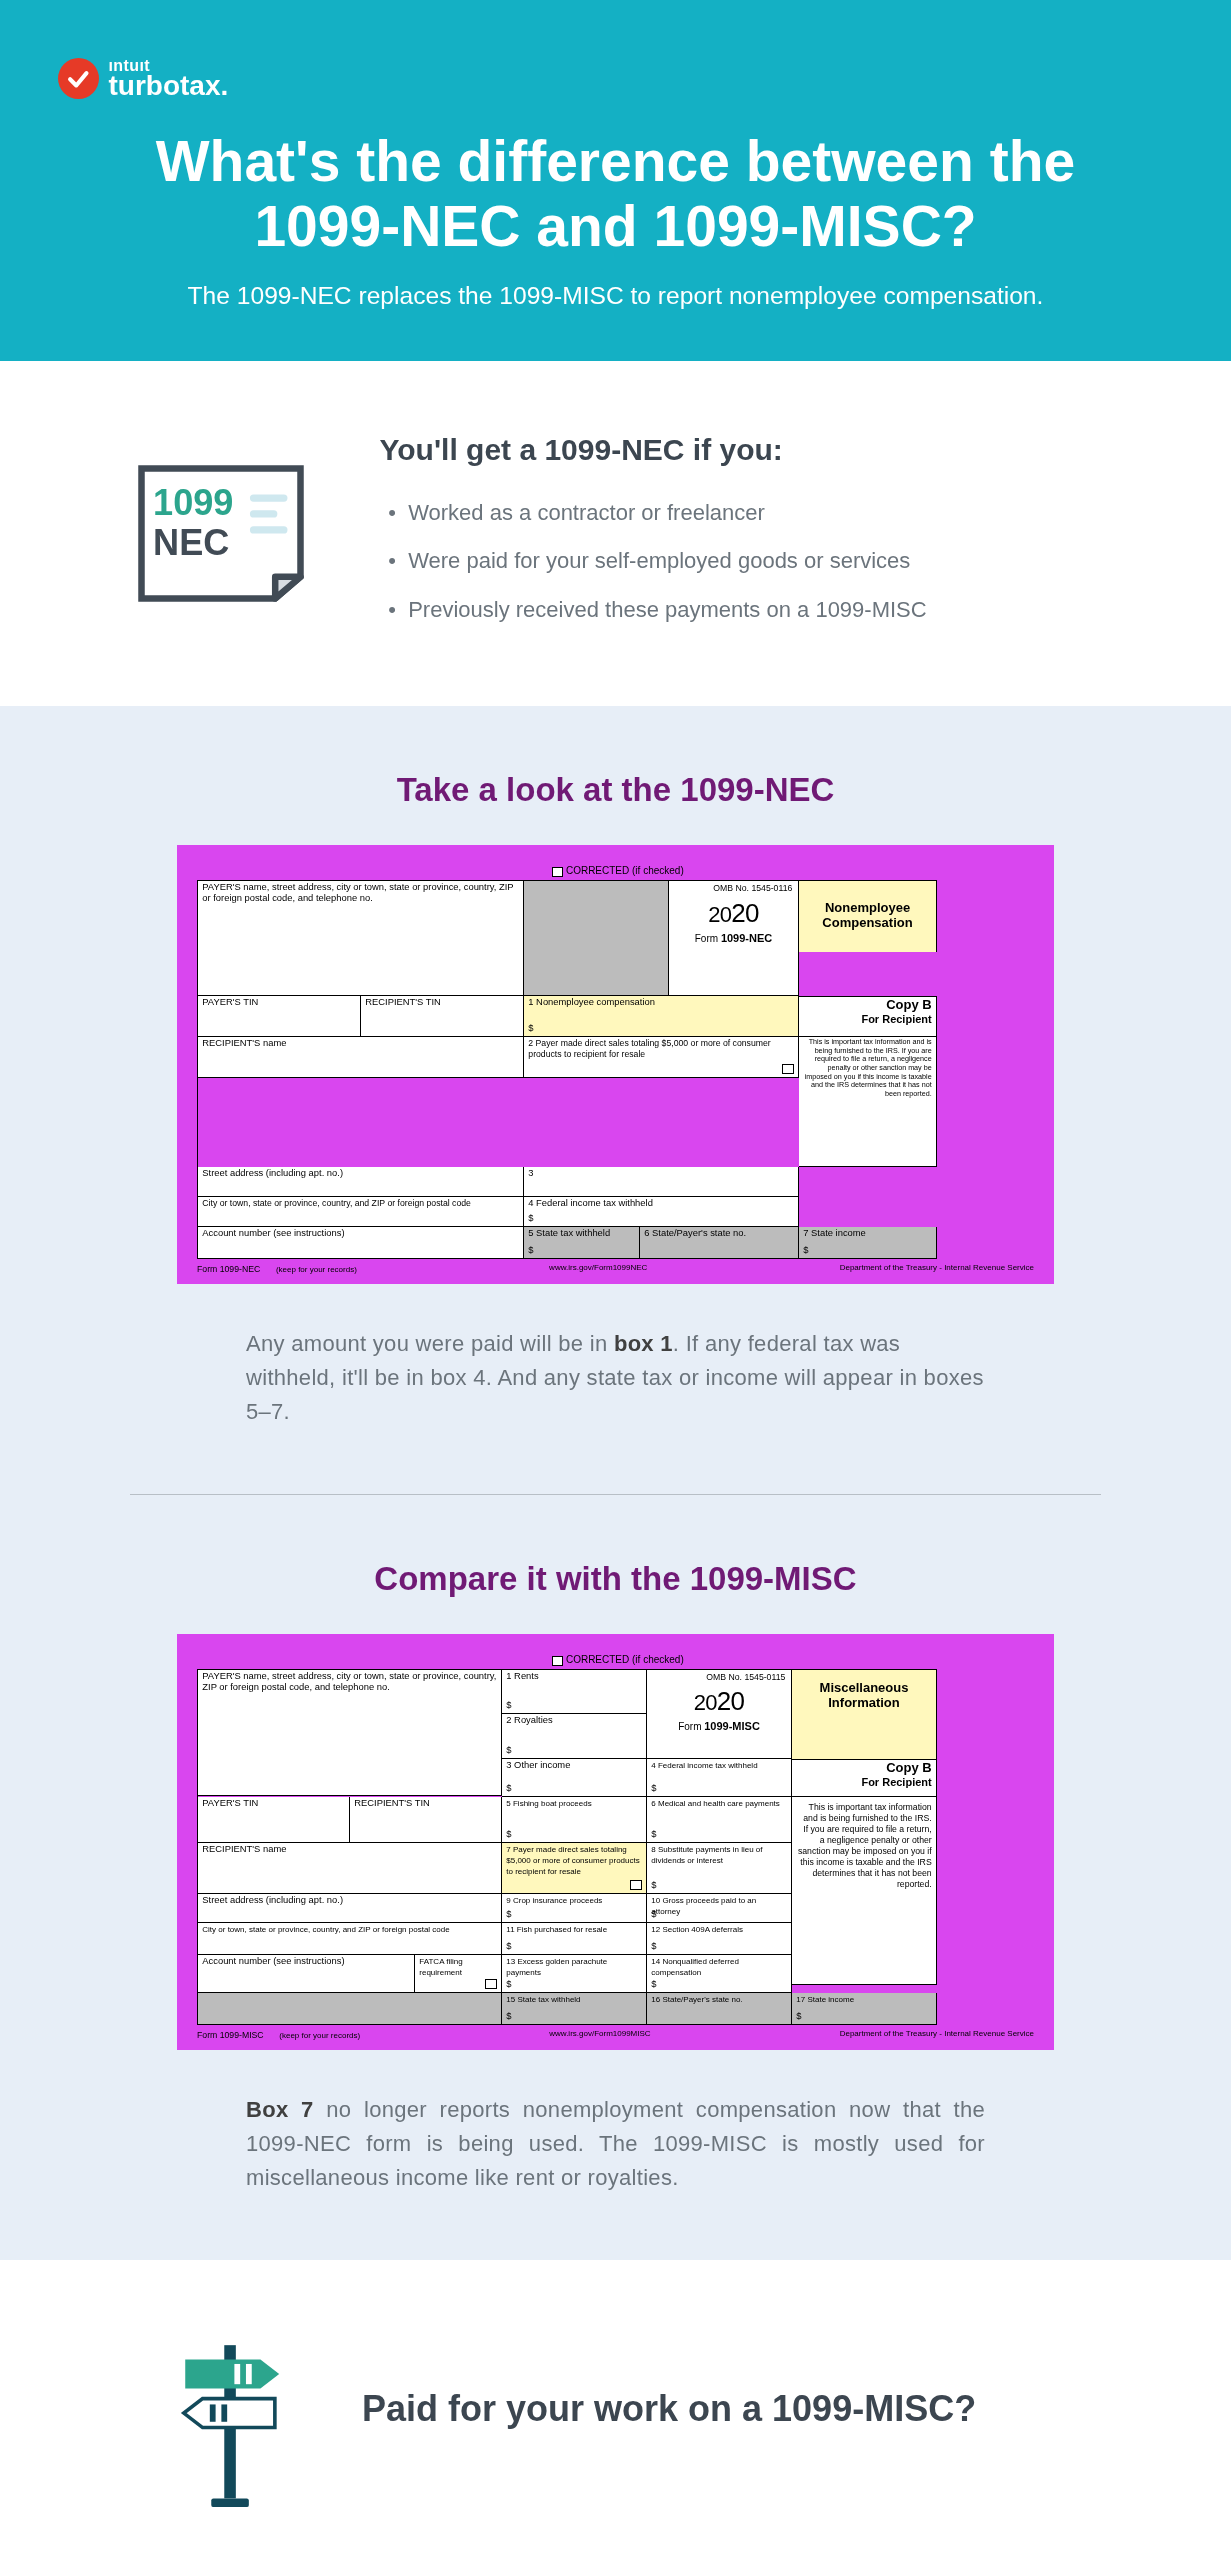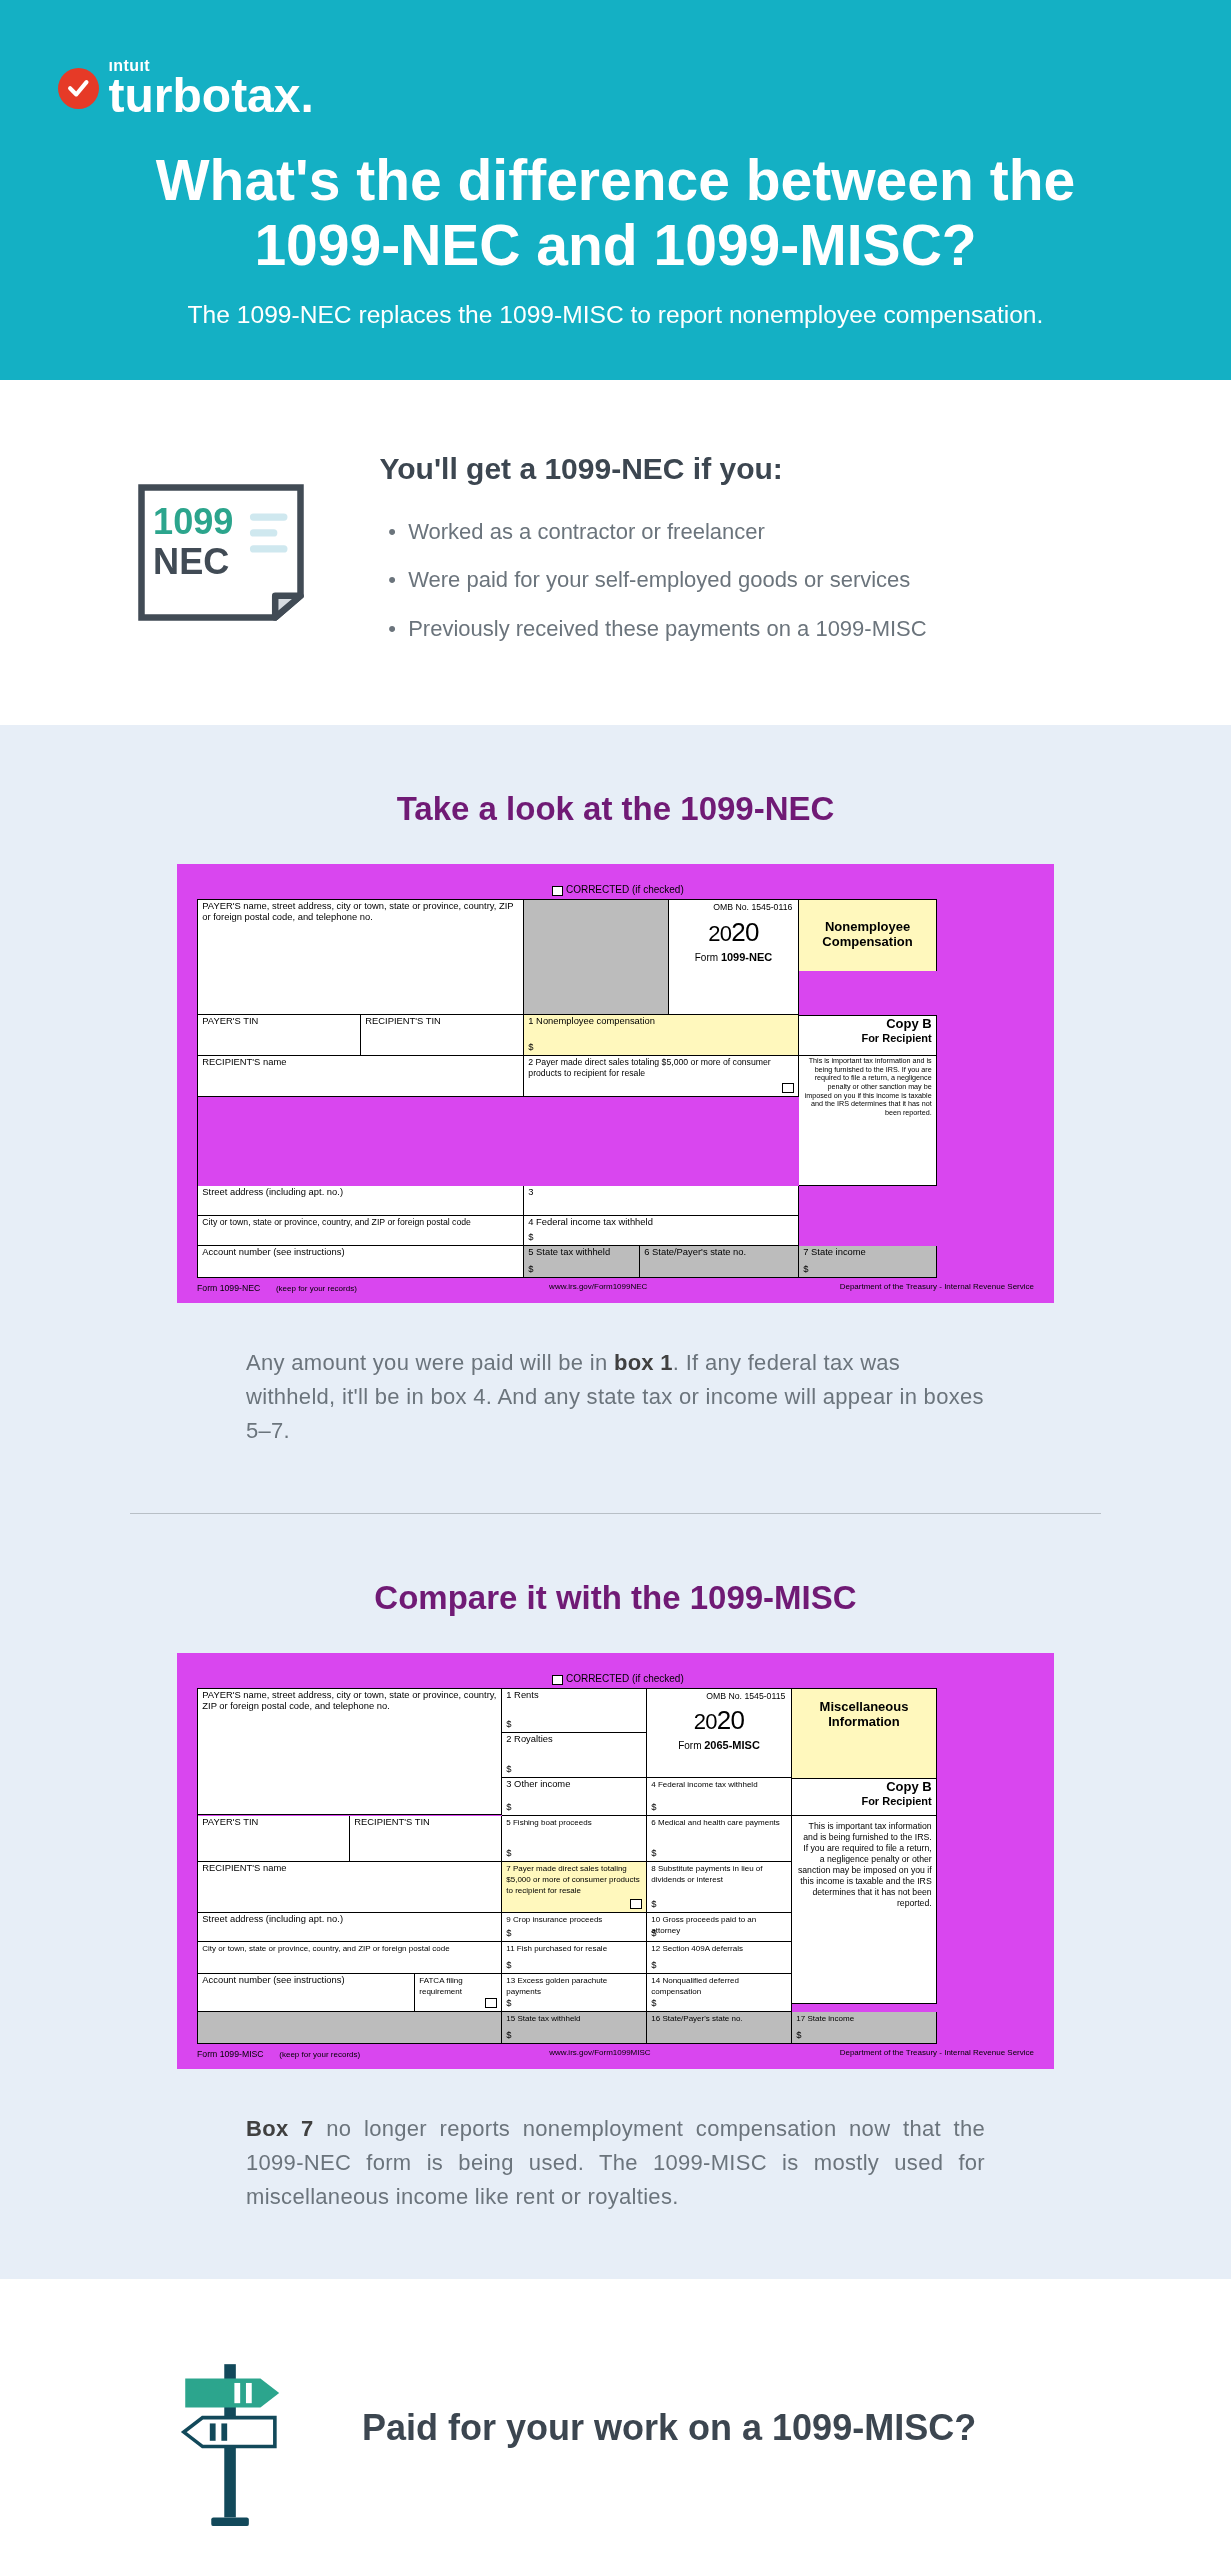--- a/index.html
+++ b/index.html
@@ -3,21 +3,21 @@
 <meta charset="utf-8">
 <style>
   * { margin: 0; padding: 0; box-sizing: border-box; }
   body { font-family: -apple-system, BlinkMacSystemFont, "Segoe UI", Helvetica, Arial, sans-serif; width: 1231px; background: #fff; }
   .header { background: #14b0c4; padding: 58px 43px 51px; text-align: center; color: #fff; }
   .logo-row { display: flex; align-items: center; gap: 10px; justify-content: flex-start; margin-bottom: 29px; padding-left: 14.5px; }
   .logo-badge { width: 41px; height: 41px; background: #e63a27; border-radius: 50%; display: flex; align-items: center; justify-content: center; }
   .logo-badge svg { width: 24.6px; height: 24.6px; }
   .logo-text { text-align: left; color: #fff; line-height: 0.95; }
   .logo-text .intuit { font-size: 16px; font-weight: 600; letter-spacing: 0.4px; }
-  .logo-text .tt { font-size: 48px; font-weight: 700; }
+  .logo-text .tt { font-size: 28px; font-weight: 700; }
   .header h1 { font-size: 57px; font-weight: 800; line-height: 1.15; margin-bottom: 22px; }
   .header .subhead { font-size: 24.6px; font-weight: 400; }
   .section-white { background: #fff; padding: 72px 87px; }
   .section-blue { background: #e7eef7; padding: 65px 87px; }
   .row { display: flex; align-items: center; gap: 65px; }
   .icon-col { flex: none; }
   .text-col { flex: 1; color: #404b55; }
   .text-col h2, .heading { font-size: 30px; font-weight: 700; color: #3c4650; margin-bottom: 22px; }
   .heading-center { text-align: center; font-size: 33px; font-weight: 700; color: #701a75; margin-bottom: 36px; }
   .text-col ul { list-style: none; padding-left: 8.7px; }
@@ -166,21 +166,21 @@
     <div class="tf-center-top"><span class="tf-chk"></span> <span>CORRECTED (if checked)</span></div>
     <div class="tf">
       <div class="tf-row">
         <div class="tf-cell tf-top" style="width:304px;height:127px;"><span class="tf-lbl">PAYER'S name, street address, city or town, state or province, country, ZIP or foreign postal code, and telephone no.</span></div>
         <div style="width:290px;">
           <div class="tf-row" style="border-left:0;">
             <div class="tf-cell tf-top" style="width:145px;height:45px;"><span class="tf-lbl">1 Rents</span><span class="tf-amt">$</span></div>
             <div class="tf-cell tf-top" style="width:145px;height:90px;text-align:center;">
               <div style="font-size:8.7px;text-align:right;padding:1.4px 1.4px 4.3px;">OMB No. 1545-0115</div>
               <div class="tf-year"><span>20</span><span class="big">20</span></div>
-              <div class="tf-formname"><span>Form </span><b>2065-MISC</b></div>
+              <div class="tf-formname"><span>Form </span><b>1099-MISC</b></div>
             </div>
           </div>
           <div class="tf-row" style="border-left:0;margin-top:-45px;">
             <div class="tf-cell" style="width:145px;height:45px;"><span class="tf-lbl">2 Royalties</span><span class="tf-amt">$</span></div>
           </div>
           <div class="tf-row" style="border-left:0;">
             <div class="tf-cell" style="width:145px;height:38px;"><span class="tf-lbl">3 Other income</span><span class="tf-amt">$</span></div>
             <div class="tf-cell" style="width:145px;height:38px;"><span class="tf-lbl" style="font-size:8px;">4 Federal income tax withheld</span><span class="tf-amt">$</span></div>
           </div>
         </div>

